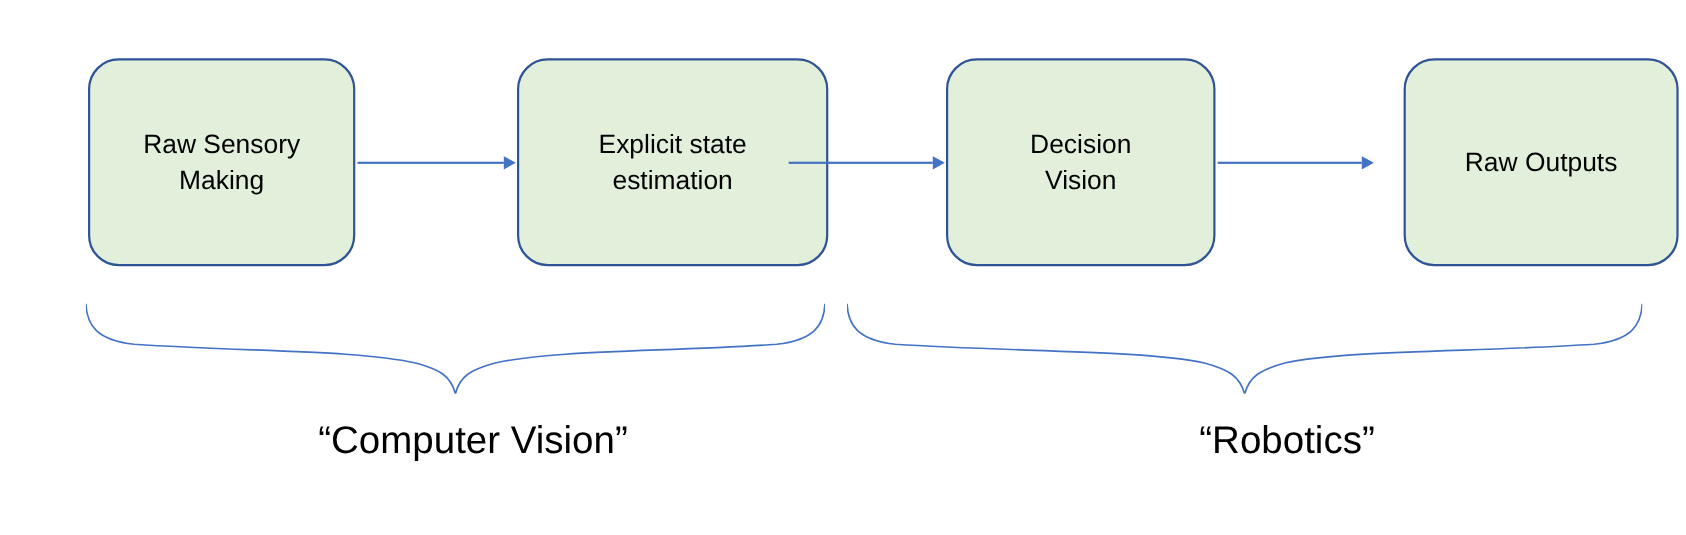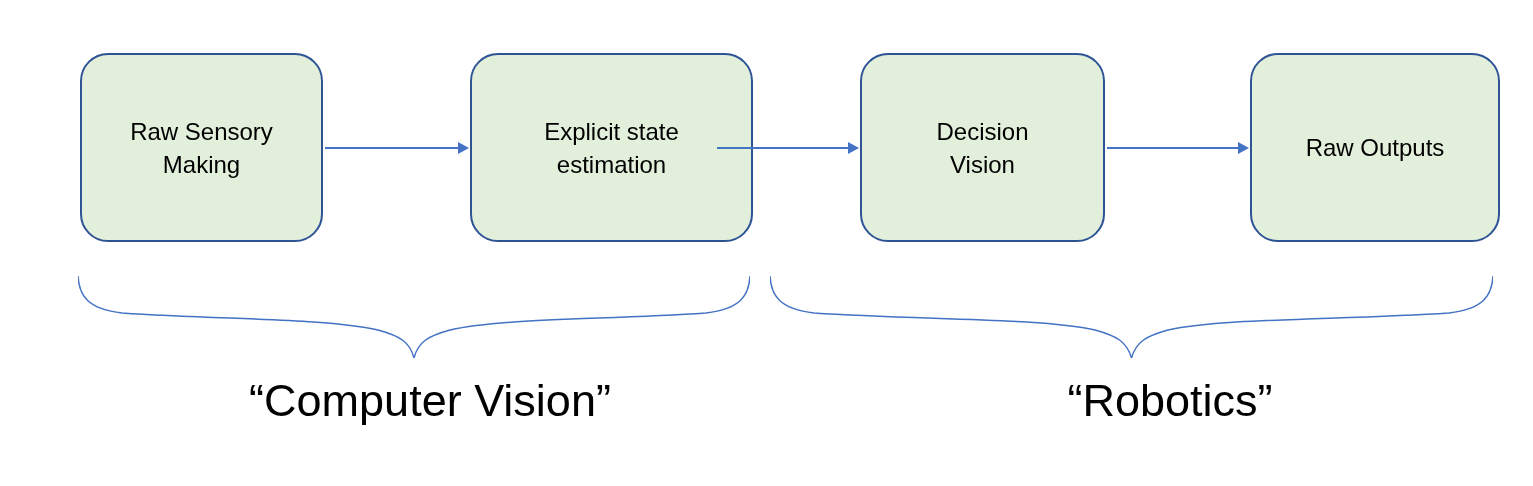--- a/index.html
+++ b/index.html
@@ -33,21 +33,21 @@
   }
   .box .line {
     font-size: 24px;
     line-height: 33px;
     color: var(--text);
     white-space: nowrap;
   }
   #box-1 { left: 80px;  width: 243px; }
   #box-2 { left: 470px; width: 283px; }
   #box-3 { left: 860px; width: 245px; }
-  #box-4 { left: 1250px; width: 250px; }
+  #box-4 { left: 1276px; width: 250px; }
 
   .arrow {
     position: absolute;
     top: 141px;
     height: 14px;
     display: flex;
     align-items: center;
   }
   #arrow-1 { left: 325px;  width: 144px; }
   #arrow-2 { left: 717px;  width: 142px; }
@@ -76,21 +76,21 @@
     fill: none;
     stroke: var(--connector);
     stroke-width: 1.5;
   }
 
   .group-label {
     position: absolute;
     top: 373px;
     width: 600px;
     text-align: center;
-    font-size: 45px;
+    font-size: 35px;
     line-height: 56px;
     color: var(--text);
     white-space: nowrap;
   }
   #label-cv       { left: 130px; }
   #label-robotics { left: 870px; }
 </style>
 </head>
 <body>
 

